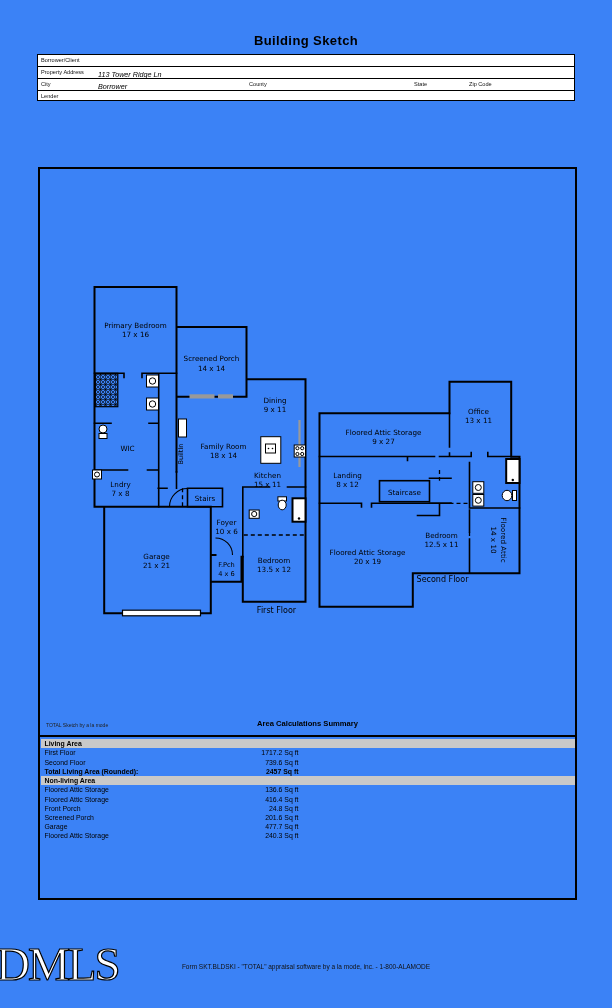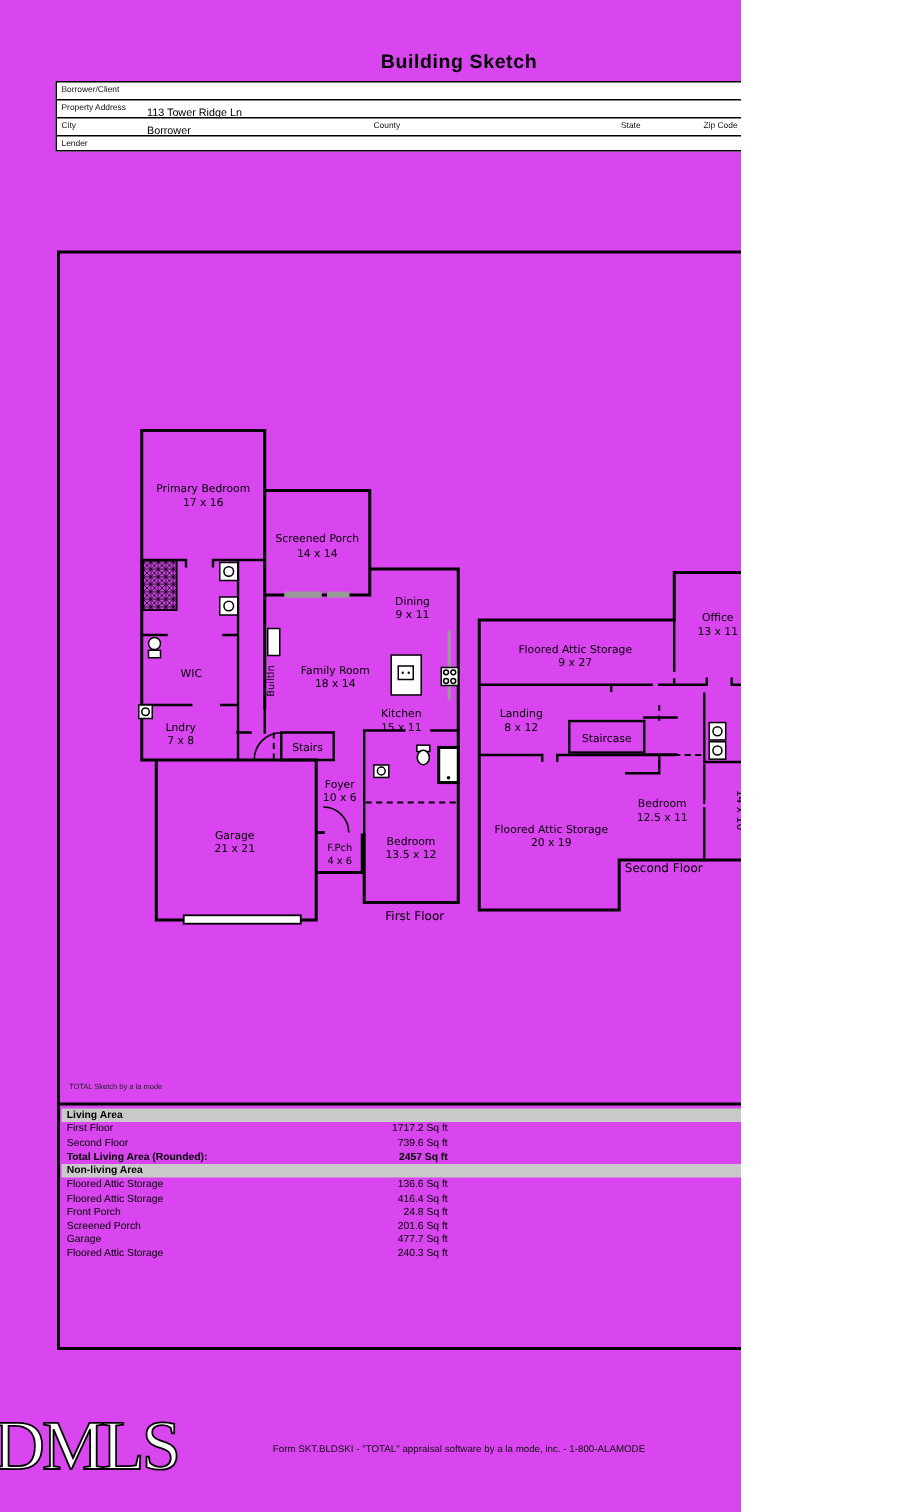--- a/index.html
+++ b/index.html
@@ -1,26 +1,26 @@
 <!DOCTYPE html>
 <html><head>
 <meta charset="utf-8">
 <style>
   html,body{margin:0;padding:0;background:#fff;}
-  #page{position:relative;width:494px;height:1008px;background:#d946ef;overflow:hidden;
+  #page{position:relative;width:612px;height:1008px;background:#3b82f6;overflow:hidden;
         font-family:"Liberation Sans",sans-serif;color:#000;}
   .abs{position:absolute;}
   
   #title{left:0;top:33px;width:612px;text-align:center;font-size:13px;font-weight:bold;letter-spacing:.4px;}
   
   #hdr{left:37px;top:54px;width:538px;height:47px;border:1.2px solid #000;box-sizing:border-box;background:#fff;}
   .hrow{position:absolute;left:0;width:100%;box-sizing:border-box;}
   .hrow.b{border-top:1px solid #000;}
   .flabel{position:absolute;font-size:5.6px;color:#111;top:1.5px;white-space:nowrap;}
-  .fval{position:absolute;font-size:7.2px;top:3px;white-space:nowrap;}
+  .fval{position:absolute;font-size:7.2px;top:3px;white-space:nowrap;font-style:italic;}
   
   #sketch-border{left:38px;top:167px;width:539px;height:733px;border:2.5px solid #000;box-sizing:border-box;pointer-events:none;z-index:5;}
   #plan{left:38px;top:167px;z-index:1;}
   #wm{left:46px;top:722px;font-size:5px;color:#222;}
   #sumtitle{left:38px;top:719px;width:539px;text-align:center;font-size:7.6px;font-weight:bold;}
   
   #summary{left:38px;top:735px;width:539px;border-top:2.5px solid #000;box-sizing:border-box;padding:2px 2.5px 0 2.5px;z-index:2;}
   .bar{height:9.4px;line-height:9.4px;background:#c9c9c9;font-size:6.9px;font-weight:bold;padding-left:4px;box-sizing:border-box;}
   .srow{position:relative;height:9.2px;line-height:9.2px;font-size:6.9px;}
   .srow .lbl{padding-left:4px;}
@@ -216,20 +216,21 @@
       <text x="403.5" y="380">12.5 x 11</text>
       <text x="459.5" y="370" transform="rotate(90 459.5 373)">Floored Attic</text>
       <text x="459.5" y="379.5" transform="rotate(90 459.5 373)">14 x 10</text>
       <text x="404.5" y="414.5" class="fl">Second Floor</text>
     </g>
   </svg>
 
   <div class="abs" id="sketch-border"></div>
 
   <div class="abs" id="wm">TOTAL Sketch by a la mode</div>
+  <div class="abs" id="sumtitle">Area Calculations Summary</div>
 
   <div class="abs" id="summary">
     <div class="bar">Living Area</div>
     <div class="srow">
       <span class="lbl">First Floor</span>
       <span class="val">1717.2 Sq ft</span>
     </div>
     <div class="srow">
       <span class="lbl">Second Floor</span>
       <span class="val">739.6 Sq ft</span>

